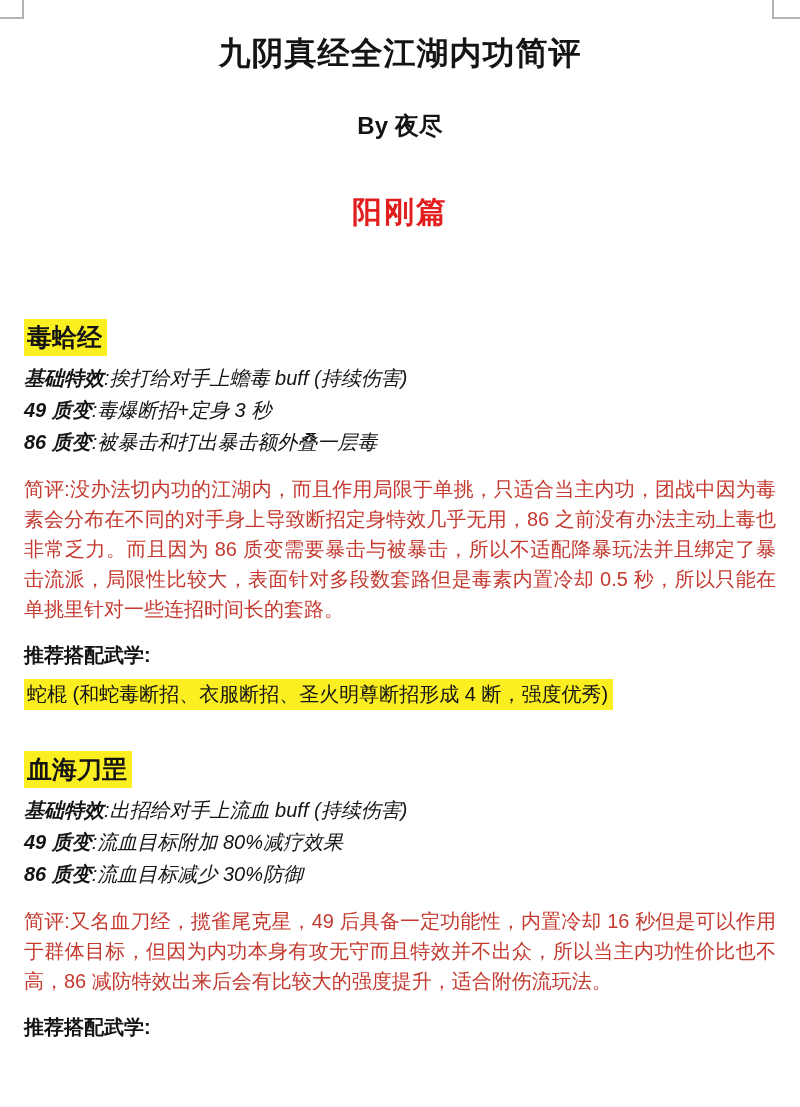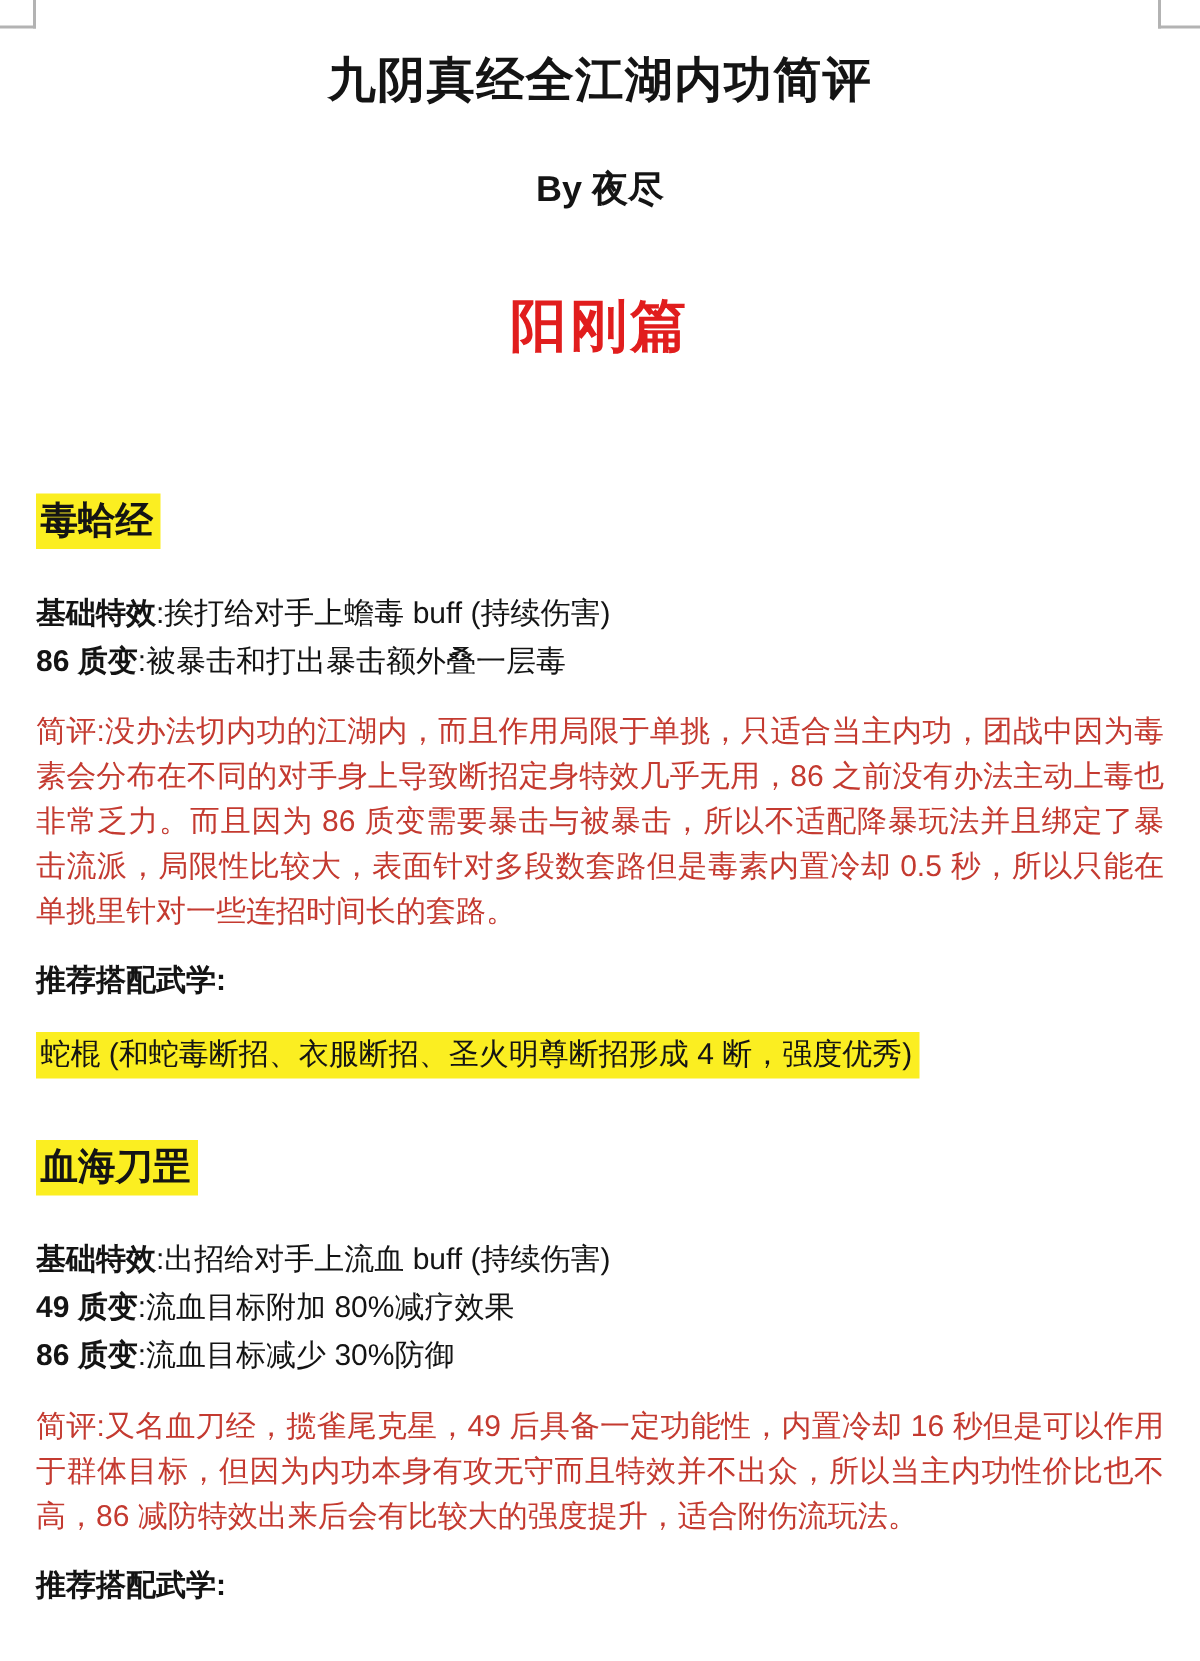--- a/index.html
+++ b/index.html
@@ -27,73 +27,74 @@
   .title{
     margin-top:32px;text-align:center;
     font-size:32px;font-weight:700;letter-spacing:1px;
   }
   .byline{
     margin-top:34px;text-align:center;
     font-size:24px;font-weight:700;
   }
   .part-heading{
     margin-top:50px;text-align:center;
-    font-size:38px;font-weight:700;color:var(--heading-red);
+    font-size:30px;font-weight:700;color:var(--heading-red);
     letter-spacing:2px;
   }
 
   .skill{margin:0;}
   .skill-name{
     font-size:25px;font-weight:700;line-height:1;
   }
   .skill:nth-of-type(1) .skill-name{margin-top:92px;}
   .skill:nth-of-type(2) .skill-name{margin-top:46px;}
   .hl{
     background:var(--hl);color:inherit;
     padding:4px 5px 5px 3px;
     box-decoration-break:clone;-webkit-box-decoration-break:clone;
   }
 
-  .specs{margin-top:33px;}
+  .specs{margin-top:12px;font-style:italic;}
   .spec{font-size:20px;line-height:32px;font-weight:400;}
   .spec b{font-weight:700;}
 
   .review{
     margin-top:16px;
     font-size:20px;line-height:30px;
     color:var(--review-red);
     text-align:justify;
   }
 
   .rec-label{
     margin-top:16px;
     font-size:20px;font-weight:700;line-height:30px;
   }
   .rec-line{
-    margin-top:18px;
+    margin-top:8px;
     font-size:20px;line-height:33px;font-weight:400;
   }
 </style>
 </head>
 <body>
 
 <div class="corner left"></div>
 <div class="corner right"></div>
 
 <div class="doc">
 
   <h1 class="title">九阴真经全江湖内功简评</h1>
   <p class="byline">By 夜尽</p>
   <h2 class="part-heading">阳刚篇</h2>
 
   <section class="skill">
     <h3 class="skill-name"><mark class="hl">毒蛤经</mark></h3>
 
     <div class="specs">
       <p class="spec"><b>基础特效</b><span>:挨打给对手上蟾毒 buff (持续伤害)</span></p>
+      <p class="spec"><b>49 质变</b><span>:毒爆断招+定身 3 秒</span></p>
       <p class="spec"><b>86 质变</b><span>:被暴击和打出暴击额外叠一层毒</span></p>
     </div>
 
     <p class="review">简评:没办法切内功的江湖内，而且作用局限于单挑，只适合当主内功，团战中因为毒素会分布在不同的对手身上导致断招定身特效几乎无用，86 之前没有办法主动上毒也非常乏力。而且因为 86 质变需要暴击与被暴击，所以不适配降暴玩法并且绑定了暴击流派，局限性比较大，表面针对多段数套路但是毒素内置冷却 0.5 秒，所以只能在单挑里针对一些连招时间长的套路。</p>
 
     <p class="rec-label">推荐搭配武学:</p>
     <p class="rec-line"><mark class="hl">蛇棍 (和蛇毒断招、衣服断招、圣火明尊断招形成 4 断，强度优秀)</mark><span></span></p>
   </section>
 
   <section class="skill">

